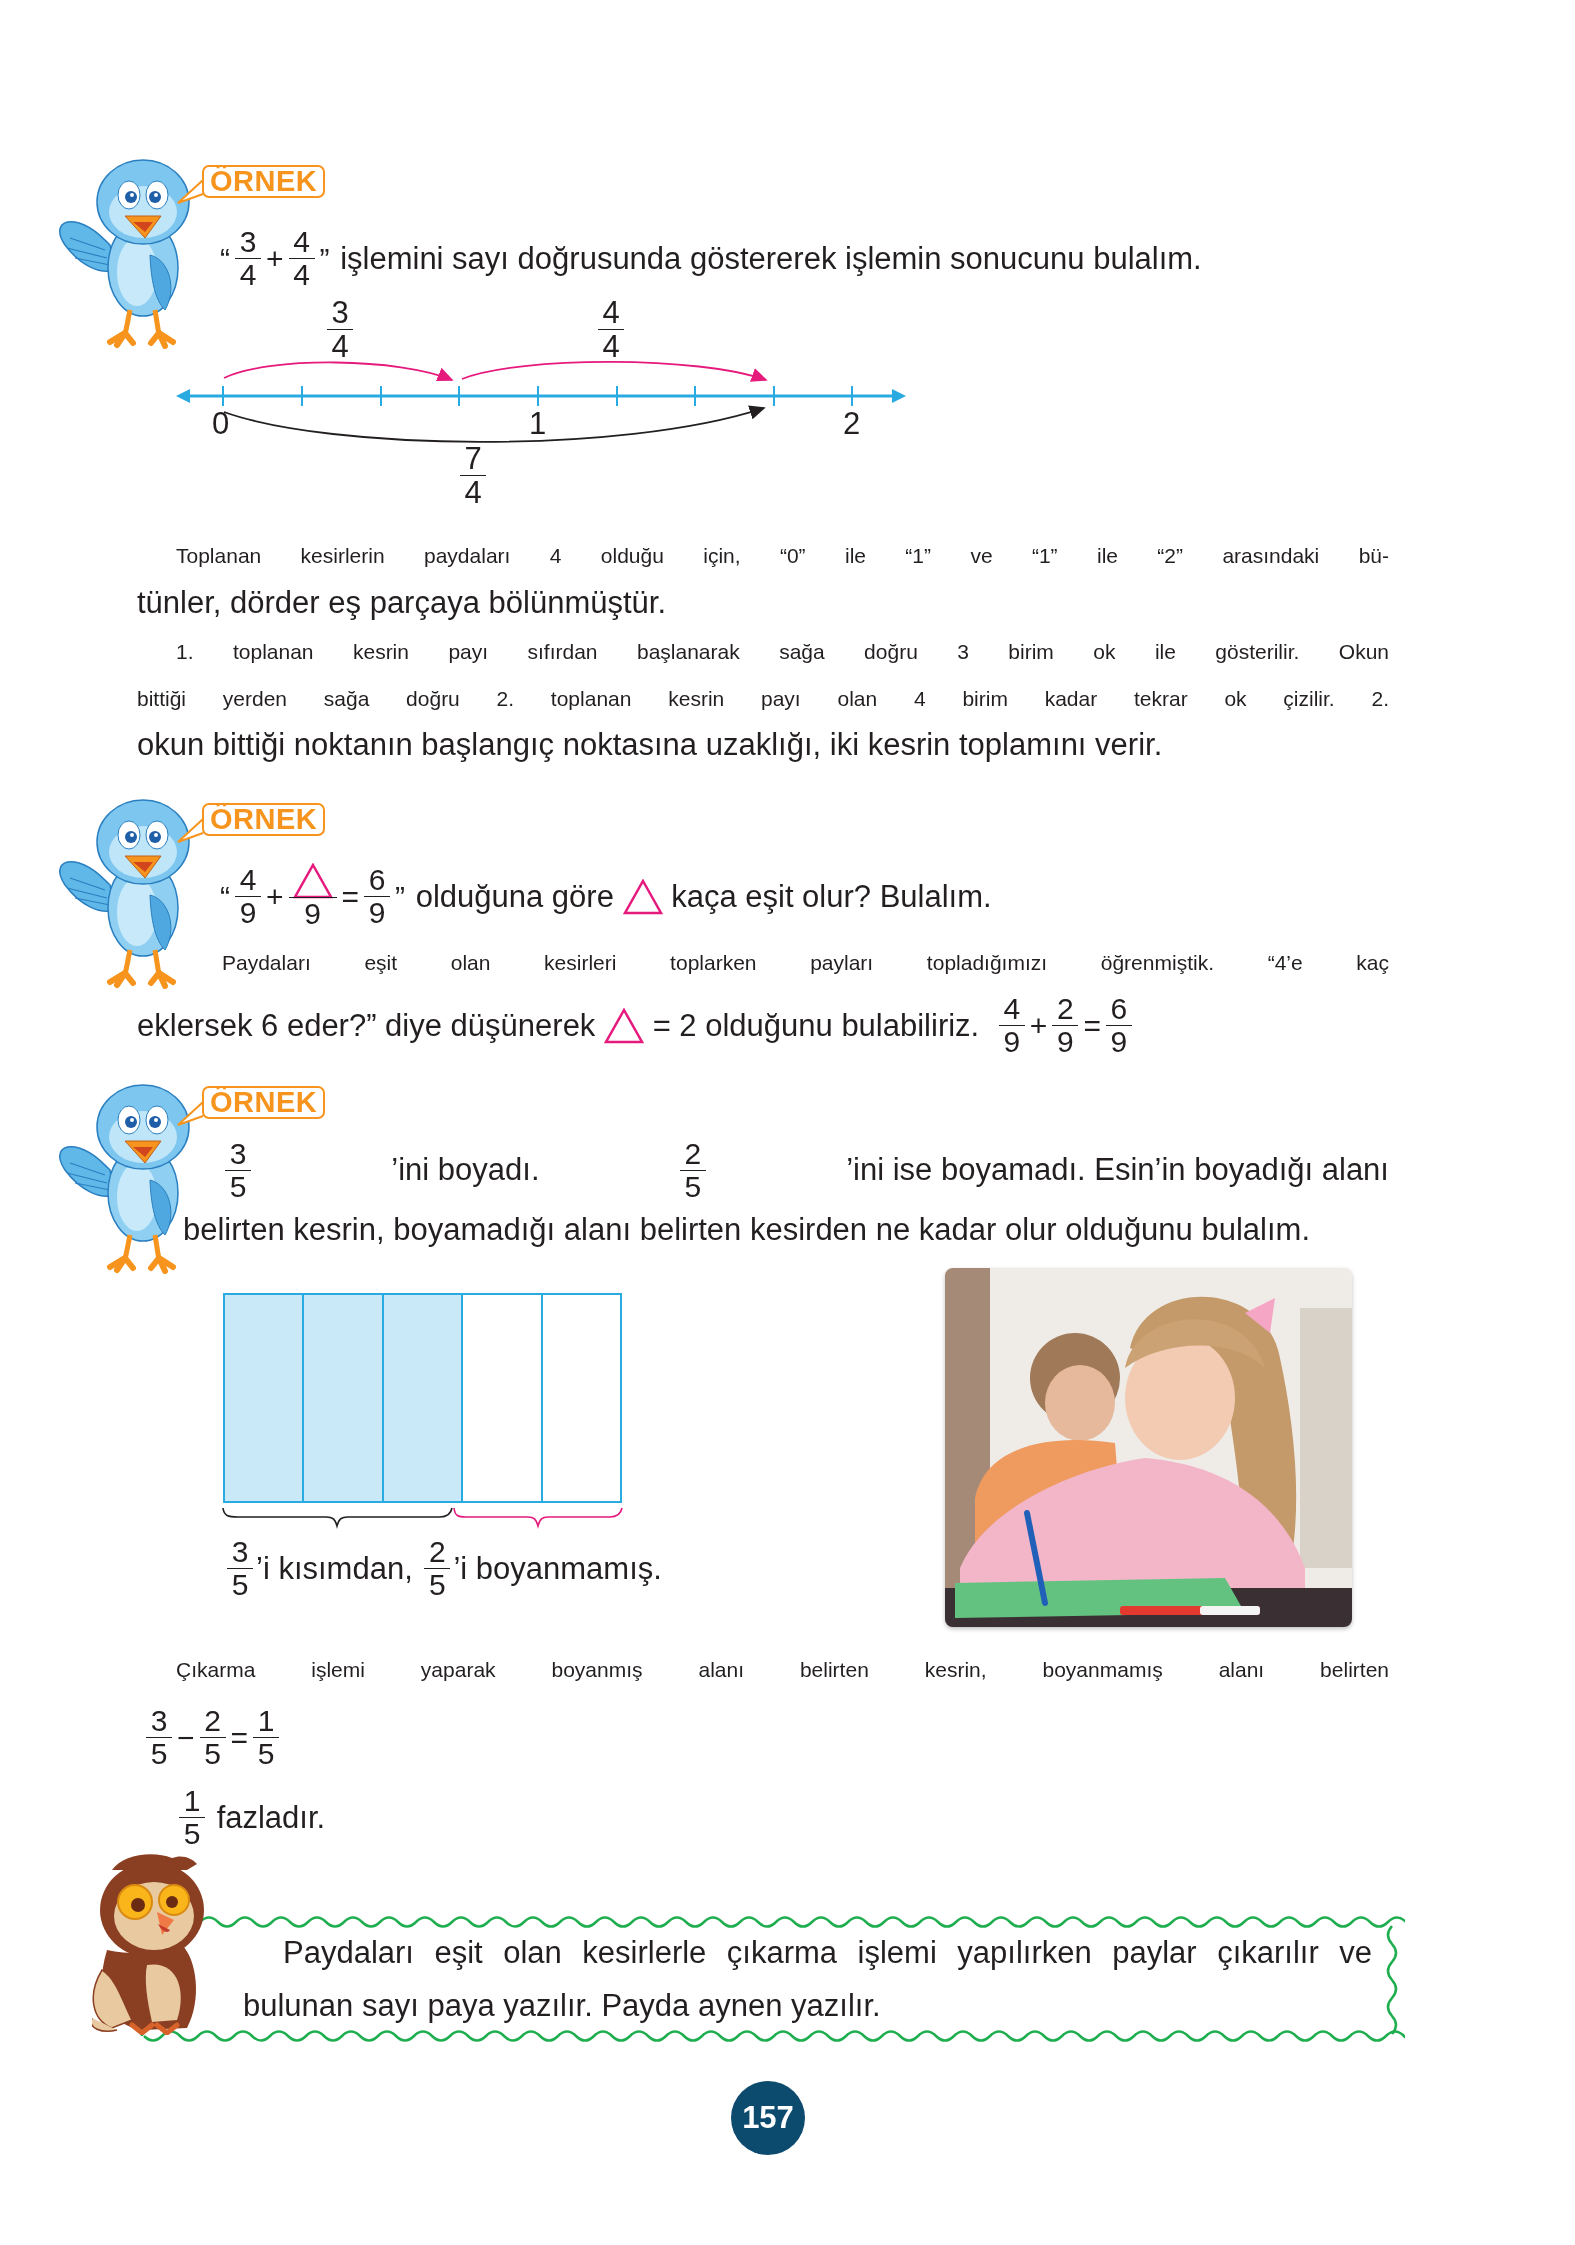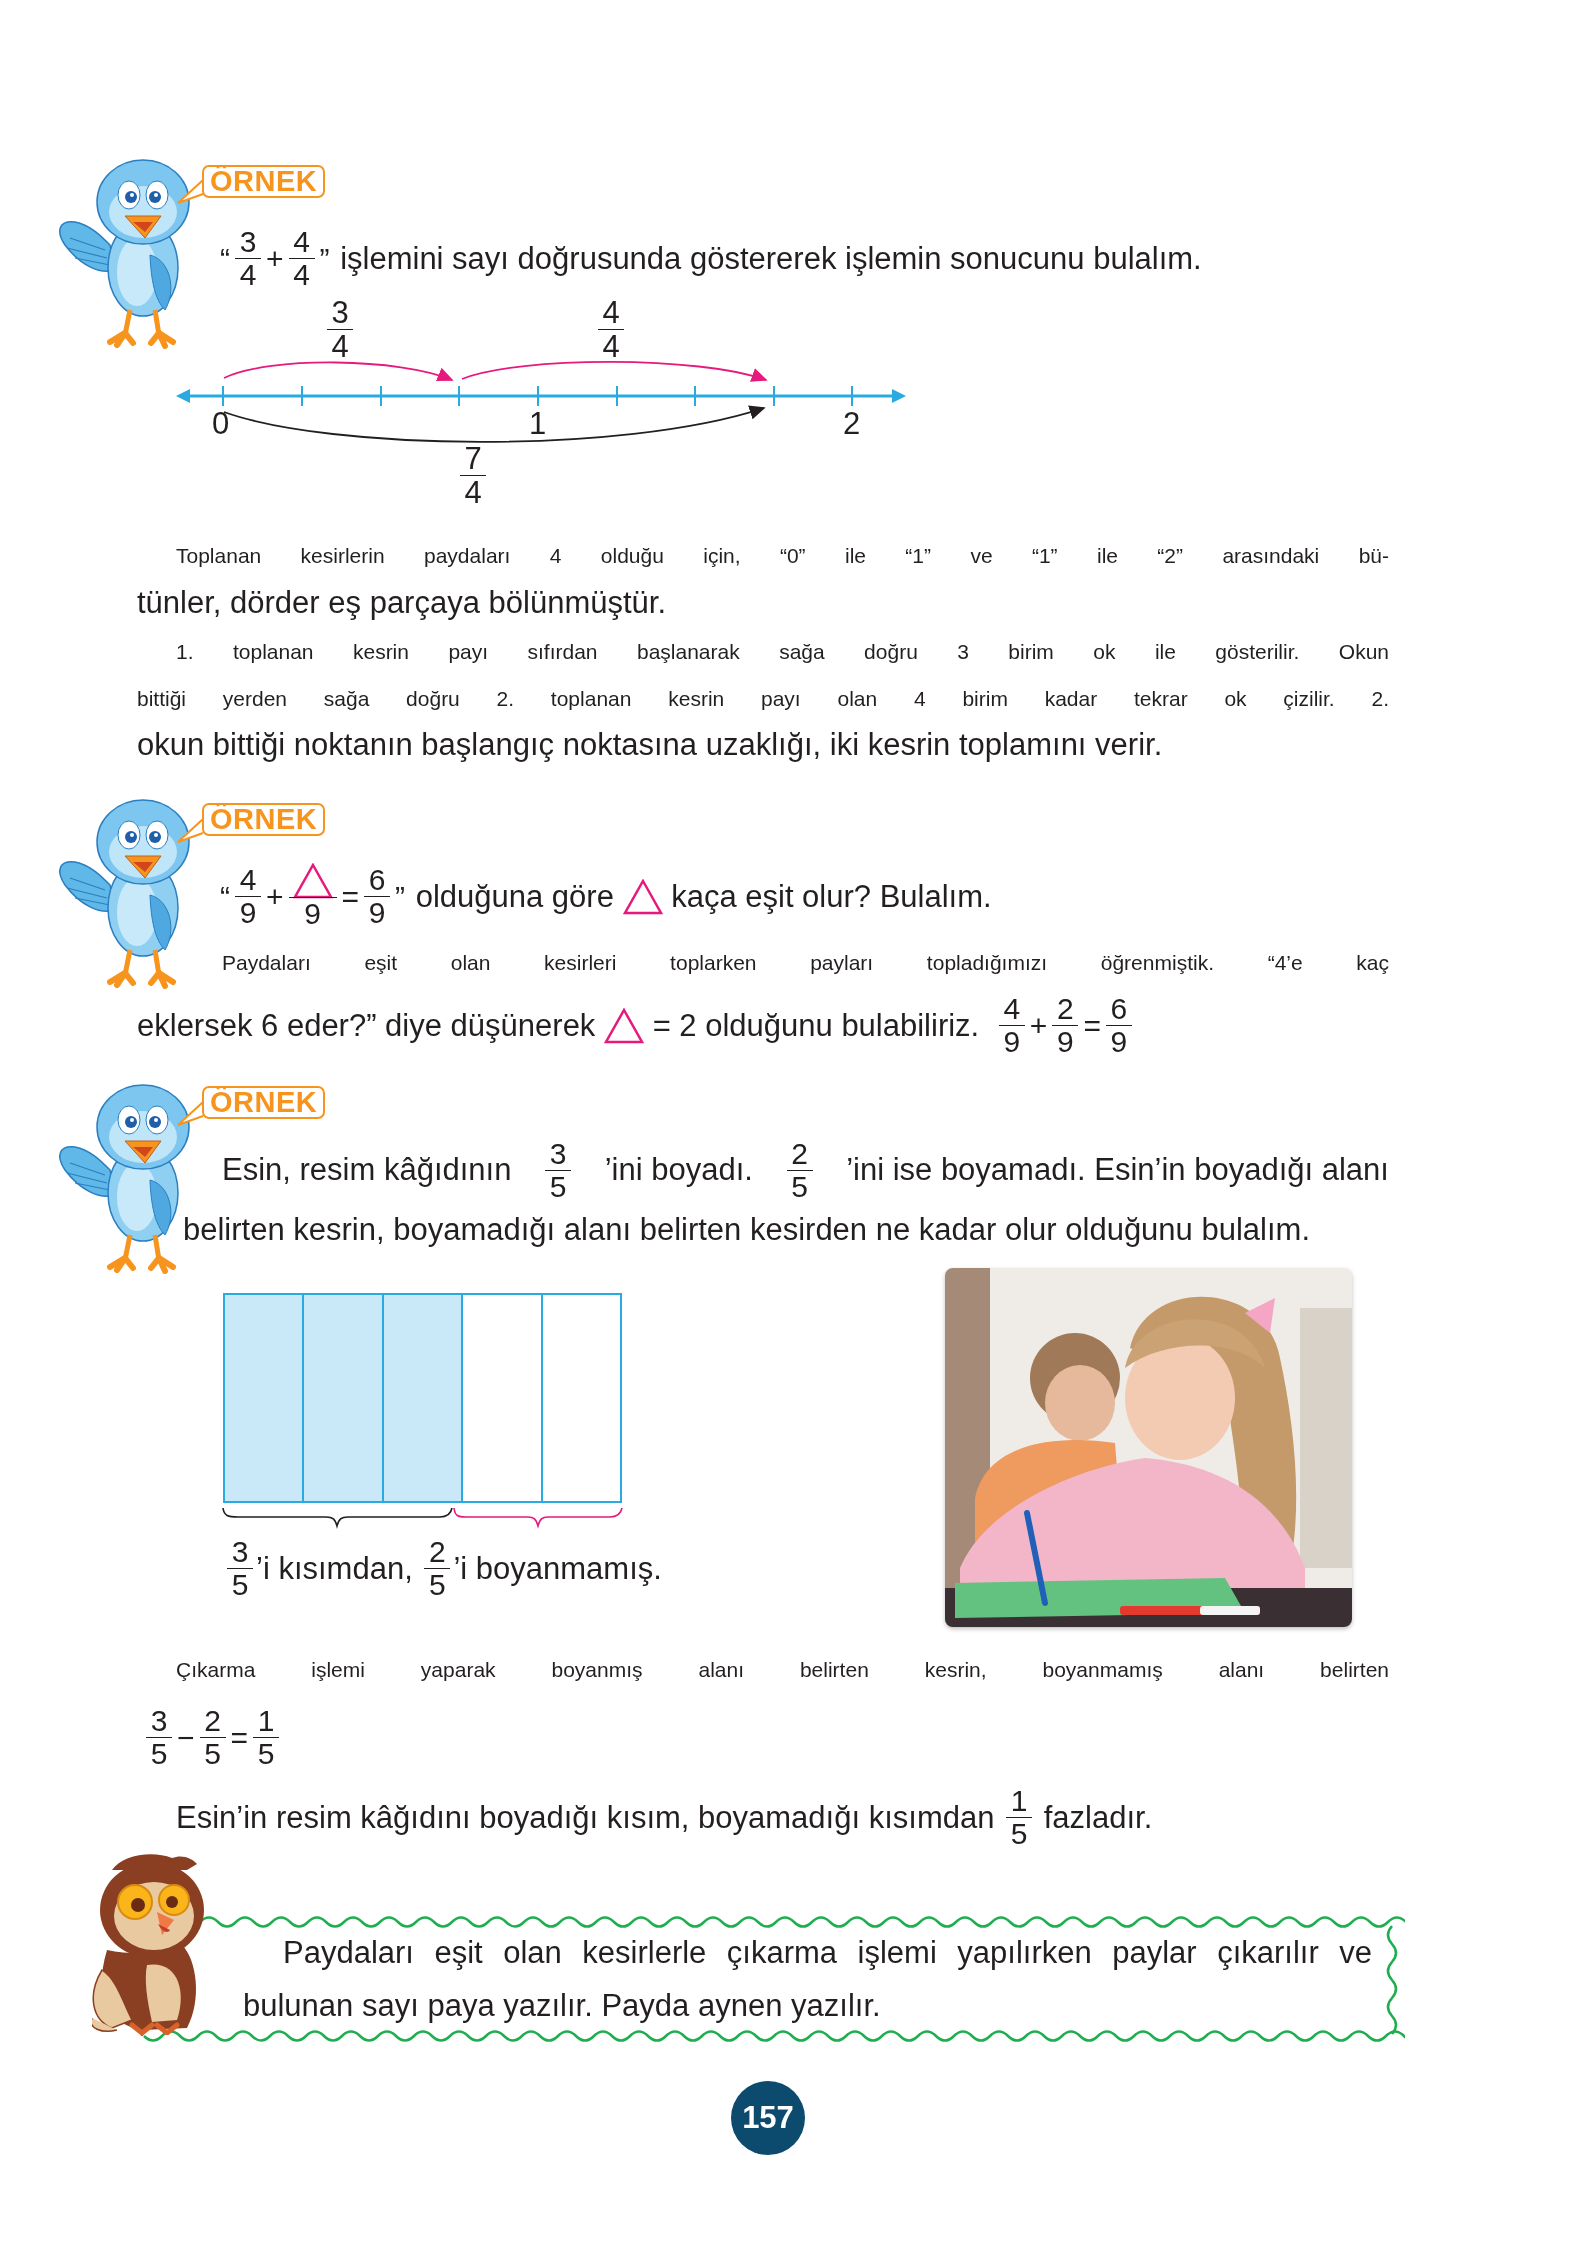--- a/index.html
+++ b/index.html
@@ -211,21 +211,20 @@
 <section>
   <svg class="abs" style="left:55px;top:1075px" width="135" height="200" viewBox="0 0 135 200">
       <use href="#bird"></use>
     </svg>
   <svg class="abs" style="left:176px;top:1100px" width="28" height="28">
     <path d="M27,2 L2,25 L27,16" fill="#fff" stroke="#f7941d" stroke-width="2"></path>
   </svg>
   <div class="ornek" style="left:202px;top:1086px">ÖRNEK</div>
 
   <div class="txt" style="left:222px;top:1131px;line-height:78px;width:1167px;display:flex;justify-content:space-between;align-items:center">
-    <span>Esin, resim kâğıdının</span>
     <span class="frac">
         <span class="num">3</span>
         <span class="bar"></span>
         <span class="den">5</span>
       </span>
     <span>’ini boyadı.</span>
     <span class="frac">
         <span class="num">2</span>
         <span class="bar"></span>
         <span class="den">5</span>
@@ -302,21 +301,20 @@
         <span class="bar"></span>
         <span class="den">5</span>
       </span><span class="op">=</span><span class="frac">
         <span class="num">1</span>
         <span class="bar"></span>
         <span class="den">5</span>
       </span>
   </div>
 
   <div class="txt" style="left:176px;top:1777px;line-height:78px">
-    <span style="vertical-align:middle">Esin’in resim kâğıdını boyadığı kısım, boyamadığı kısımdan</span>
     <span class="frac">
         <span class="num">1</span>
         <span class="bar"></span>
         <span class="den">5</span>
       </span>
     <span style="vertical-align:middle">fazladır.</span>
   </div>
 </section>
 
 <section>

